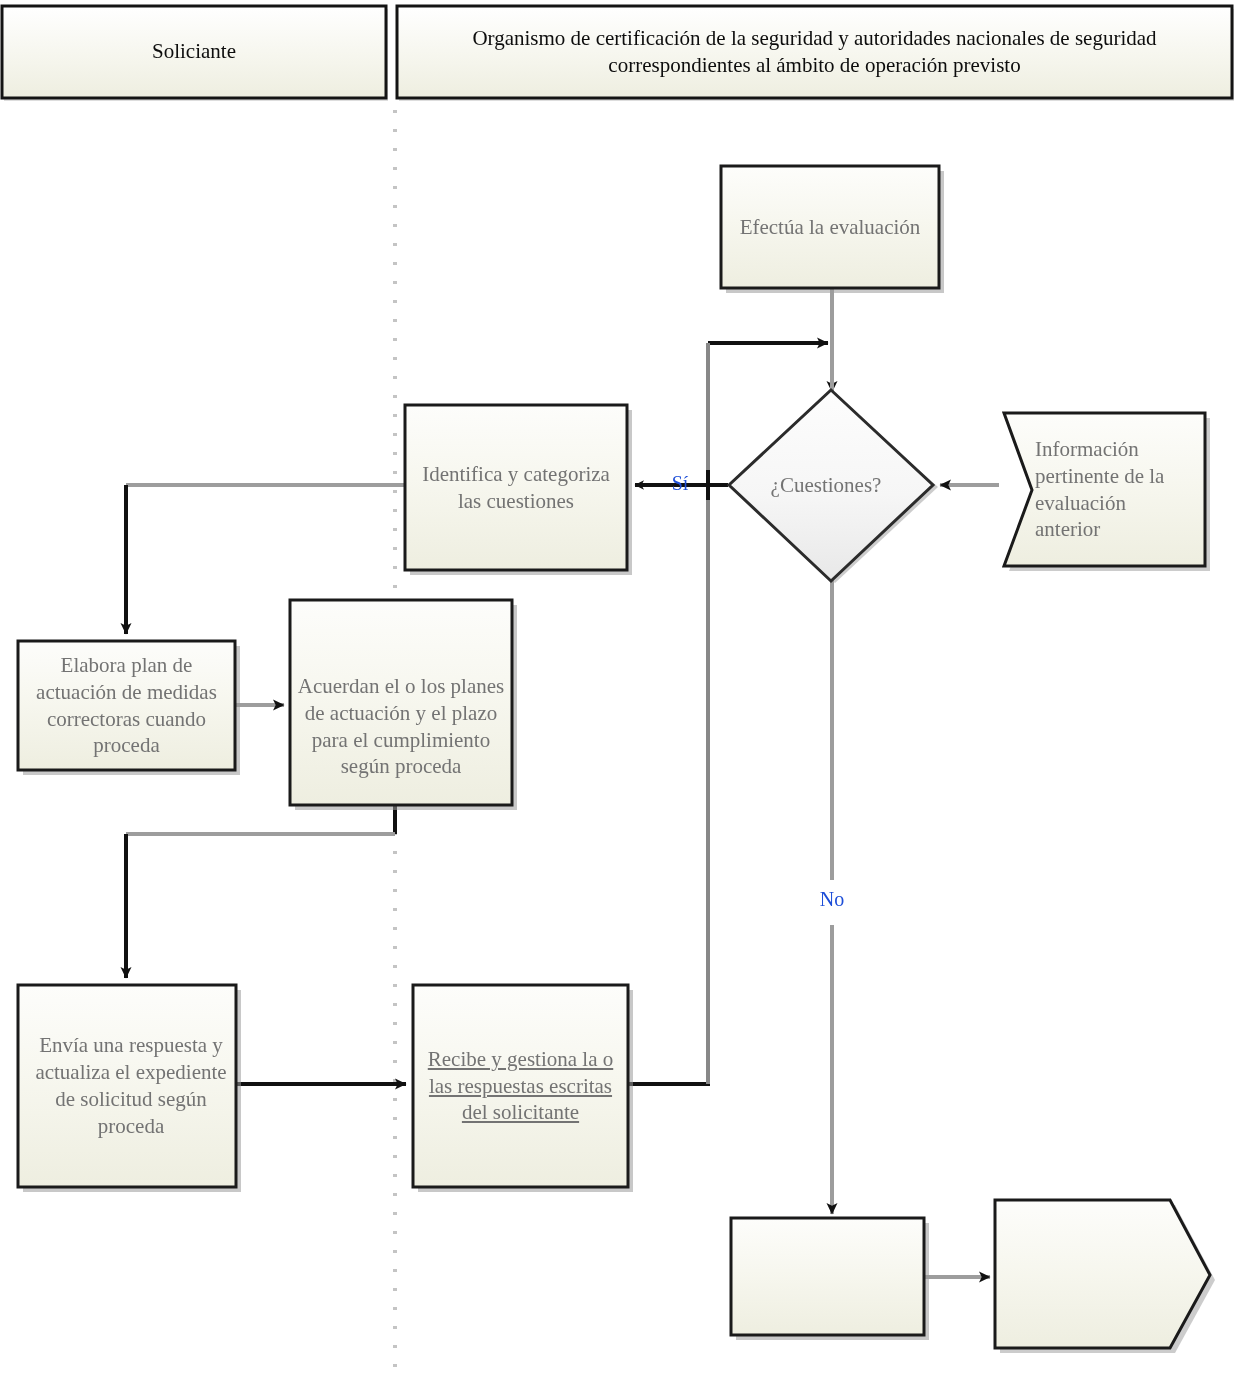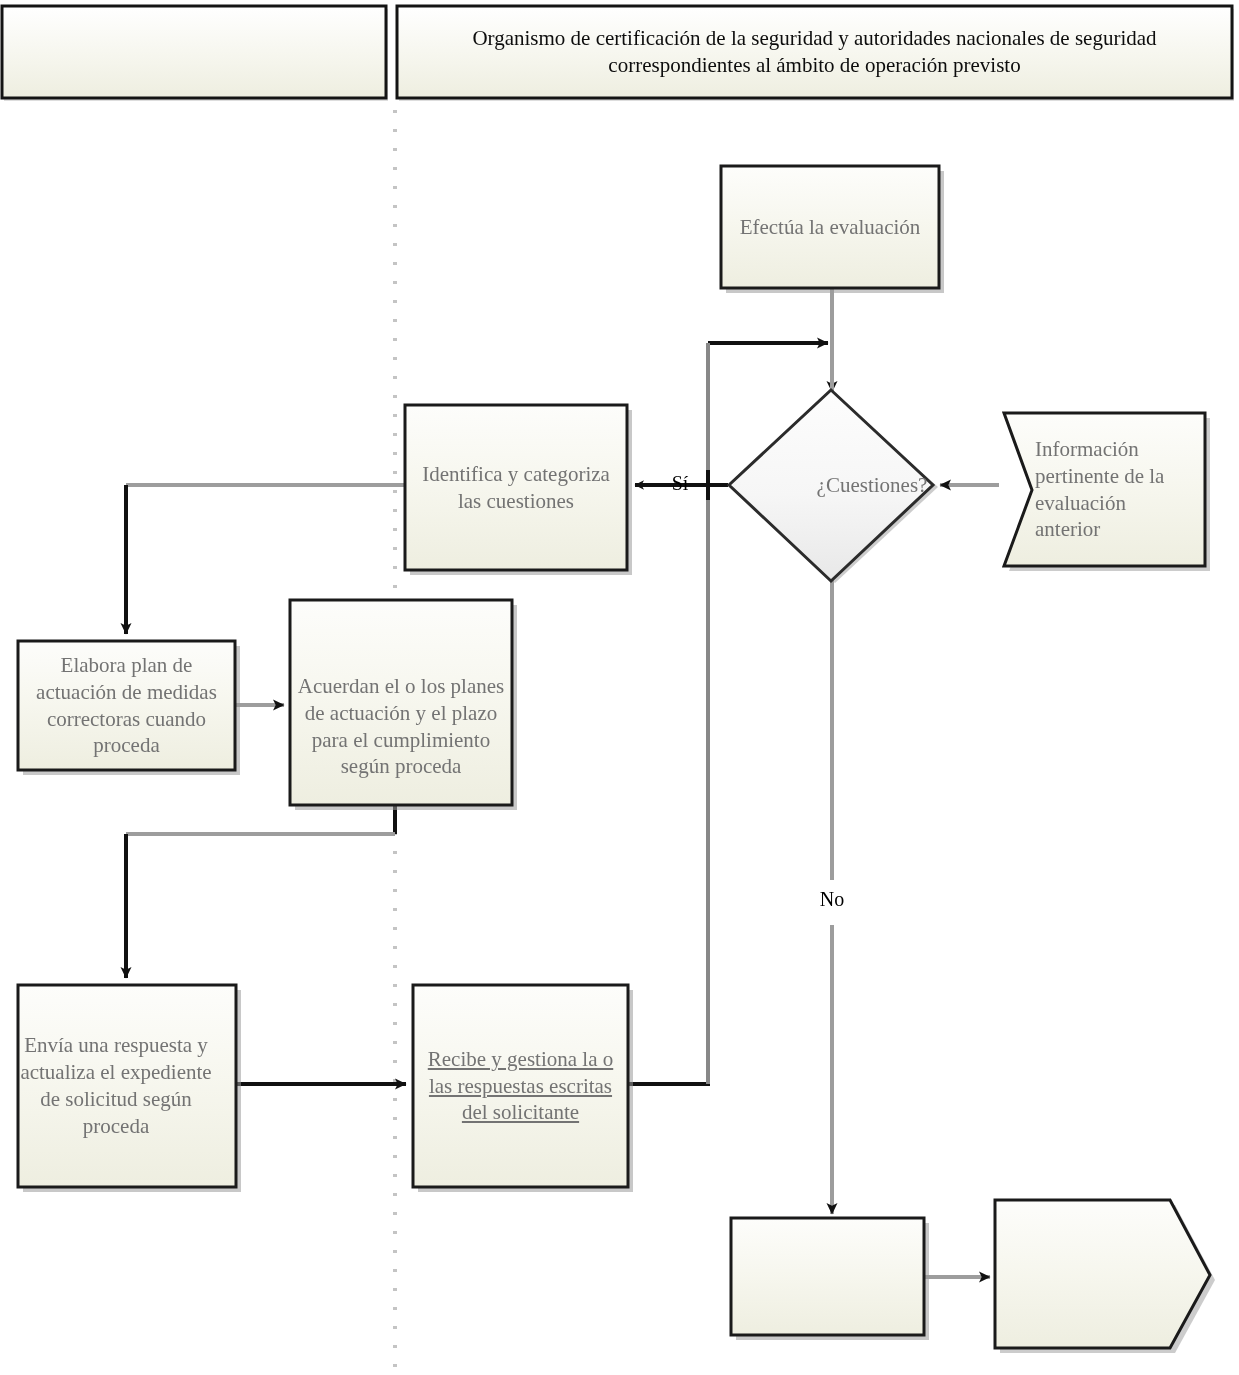--- a/index.html
+++ b/index.html
@@ -41,21 +41,21 @@
     justify-content: center;
     text-align: center;
     color: #0d0d0d;
     font-size: 21px;
     line-height: 1.3;
     box-sizing: border-box;
     padding: 0 8px;
   }
   .edge-label {
     position: absolute;
-    color: #000000;
+    color: #1d4ed8;
     font-size: 20px;
     text-align: center;
     white-space: nowrap;
   }
   .pentagon-label {
     justify-content: flex-start;
     text-align: left;
   }
 </style>
 </head>
@@ -157,49 +157,52 @@
       <rect x="413" y="985" width="215" height="202" fill="url(#boxGrad)" stroke="#1a1a1a" stroke-width="3"></rect>
 
       <rect x="736" y="1223" width="193" height="117" fill="#9a9a9a" opacity="0.55"></rect>
       <rect x="731" y="1218" width="193" height="117" fill="url(#boxGrad)" stroke="#1a1a1a" stroke-width="3"></rect>
 
       <polygon points="1000,1205 1175,1205 1215,1280 1175,1353 1000,1353" fill="#9a9a9a" opacity="0.5"></polygon>
       <polygon points="995,1200 1170,1200 1210,1275 1170,1348 995,1348" fill="url(#boxGrad)" stroke="#1a1a1a" stroke-width="3"></polygon>
     </g>
   </svg>
 
+  <div class="lane-label" style="left:2px; top:6px; width:384px; height:92px;">
+    <span>Soliciante</span>
+  </div>
   <div class="lane-label" style="left:397px; top:6px; width:835px; height:92px;">
     <span>Organismo de certificación de la seguridad y autoridades nacionales de seguridad correspondientes al ámbito de operación previsto</span>
   </div>
 
   <div class="node-label" style="left:721px; top:166px; width:218px; height:122px;">
     <span>Efectúa la evaluación</span>
   </div>
 
-  <div class="node-label" style="left:770px; top:425px; width:204px; height:120px;align-items:center;">
+  <div class="node-label" style="left:724px; top:425px; width:204px; height:120px;align-items:center;">
     <span>¿Cuestiones?</span>
   </div>
 
   <div class="node-label pentagon-label" style="left:1035px; top:413px; width:160px; height:153px;">
     <span>Información pertinente de la evaluación anterior</span>
   </div>
 
   <div class="node-label" style="left:415px; top:405px; width:202px; height:165px;">
     <span>Identifica y categoriza las cuestiones</span>
   </div>
 
   <div class="node-label" style="left:20px; top:641px; width:213px; height:129px;">
     <span>Elabora plan de actuación de medidas correctoras cuando proceda</span>
   </div>
 
   <div class="node-label" style="left:294px; top:600px; width:214px; height:205px;margin-top:24px;">
     <span>Acuerdan el o los planes de actuación y el plazo para el cumplimiento según proceda</span>
   </div>
 
-  <div class="node-label" style="left:9px; top:985px; width:214px; height:202px;border-radius:24px;">
+  <div class="node-label" style="left:24px; top:985px; width:214px; height:202px;border-radius:24px;">
     <span>Envía una respuesta y actualiza el expediente de solicitud según proceda</span>
   </div>
 
   <div class="node-label" style="left:416px; top:985px; width:209px; height:202px;text-decoration:underline;">
     <span>Recibe y gestiona la o las respuestas escritas del solicitante</span>
   </div>
 
 
 
   <div class="edge-label" style="left:663px; top:472px; width:34px;">

